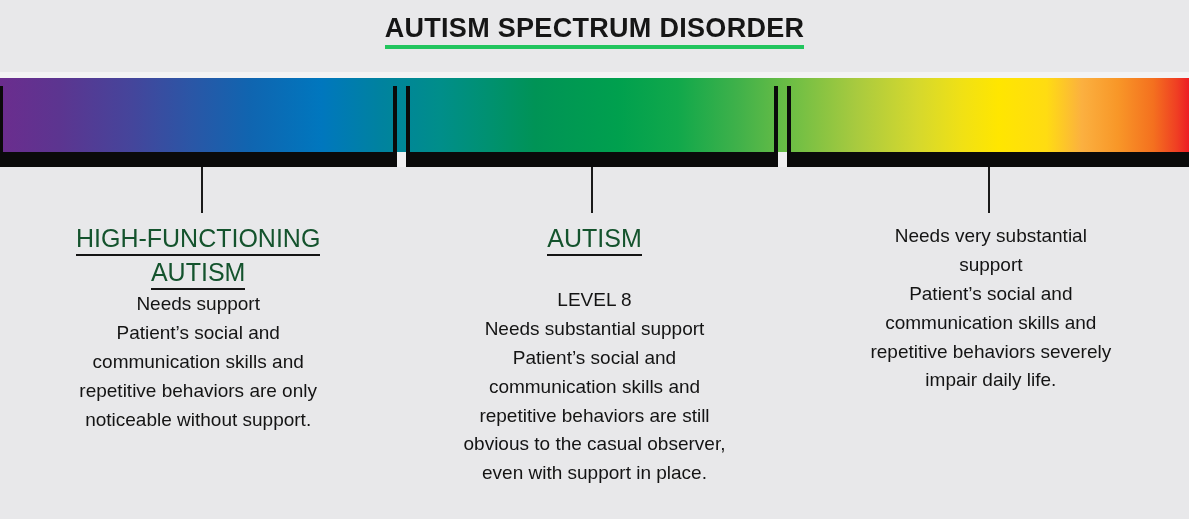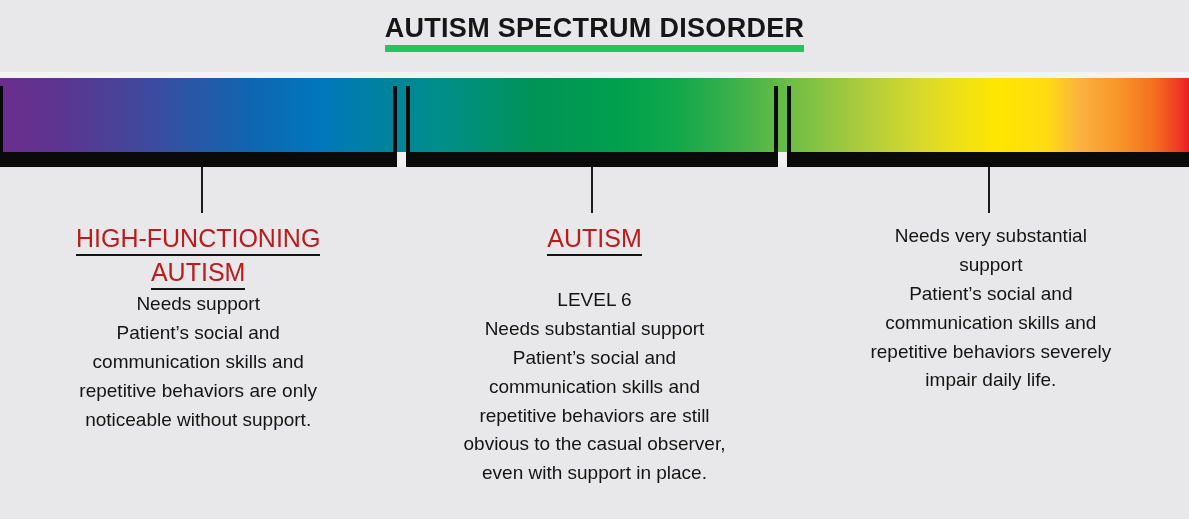--- a/index.html
+++ b/index.html
@@ -22,21 +22,21 @@
     width: 100%;
     text-align: center;
     padding-top: 14px;
   }
   .title {
     display: inline-block;
     font-size: 27px;
     font-weight: 600;
     letter-spacing: 0.3px;
     color: #161616;
-    border-bottom: 7px solid #22c55e;
+    border-bottom: 4px solid #22c55e;
     padding-bottom: 1px;
     line-height: 1.1;
   }
 
   
   .spectrum-area {
     position: absolute;
     left: 0;
     top: 72px;
     width: 1189px;
@@ -133,21 +133,21 @@
   }
   .column {
     flex: 1 1 0;
     text-align: center;
     padding: 0 14px;
   }
   .col-heading {
     font-size: 25px;
     font-weight: 500;
     line-height: 1.28;
-    color: #b91c1c;
+    color: #14532d;
     margin-bottom: 4px;
   }
   .col-heading span.u {
     display: inline-block;
     border-bottom: 2px solid #141414;
     padding-bottom: 0px;
   }
   .col-level {
     font-size: 19px;
     line-height: 1.52;
@@ -202,21 +202,21 @@
 Patient’s social and
 communication skills and
 repetitive behaviors are only
 noticeable without support.</div>
   </div>
 
   <div class="column col-2">
     <div class="col-heading">
       <span class="u">AUTISM</span>
     </div>
-    <div class="col-level">LEVEL 6</div>
+    <div class="col-level">LEVEL 8</div>
     <div class="col-body">Needs substantial support
 Patient’s social and
 communication skills and
 repetitive behaviors are still
 obvious to the casual observer,
 even with support in place.</div>
   </div>
 
   <div class="column col-3">
     <div class="col-body">Needs very substantial

